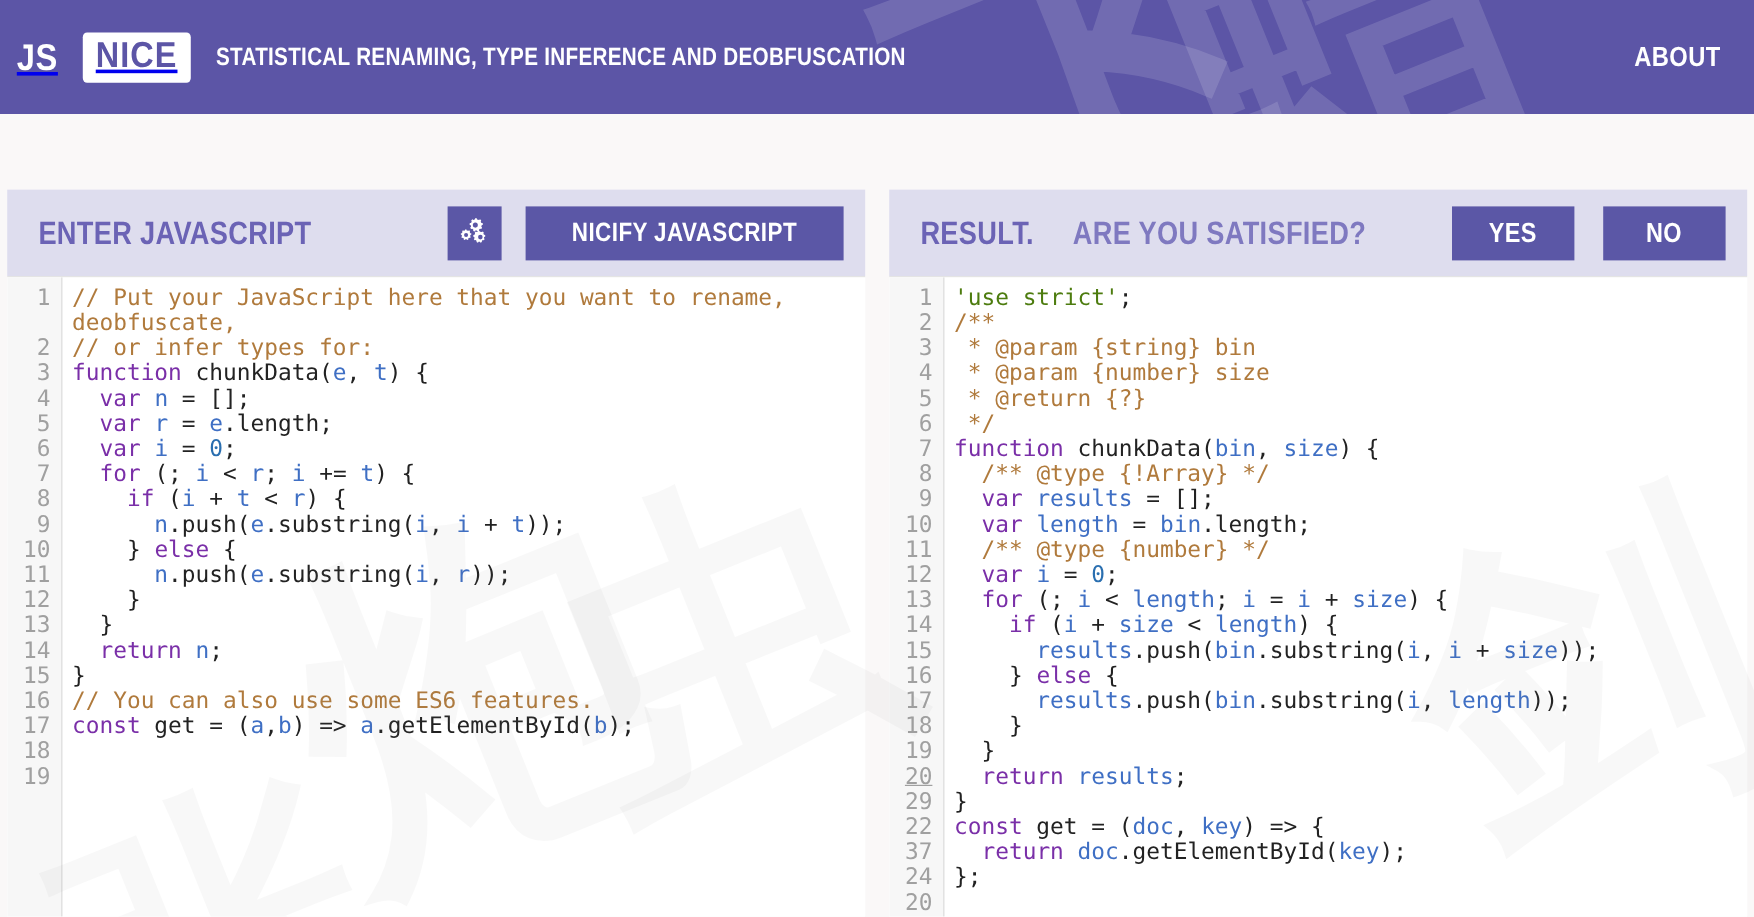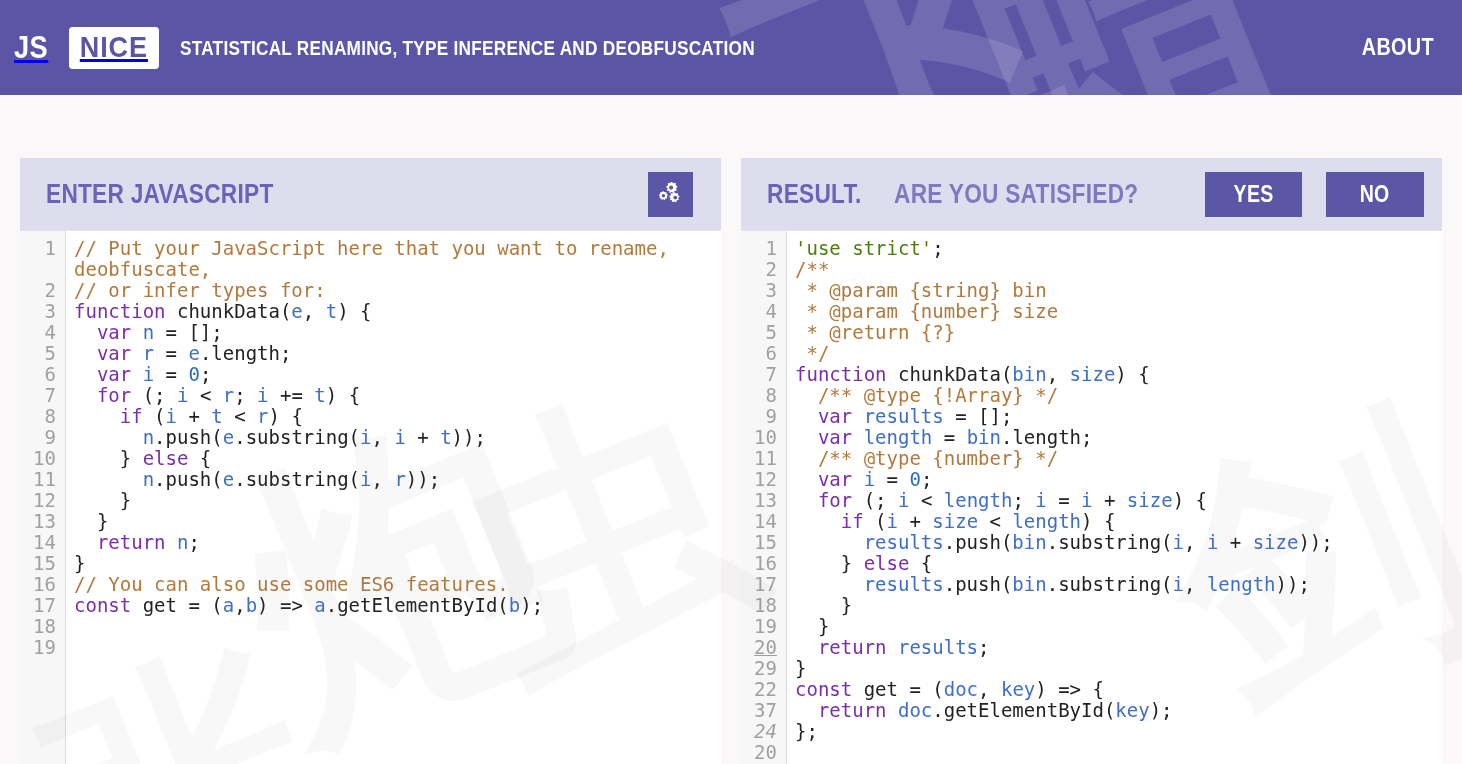--- a/index.html
+++ b/index.html
@@ -110,21 +110,21 @@
   
   .page-body {
     position: relative;
     height: 669px;
     padding-top: 63px;
     z-index: 2;
   }
   .panels {
     display: flex;
     gap: 20px;
-    padding: 0 20px;
+    padding: 0 6px;
     height: 100%;
     align-items: stretch;
   }
   .panel {
     flex: 1 1 0;
     display: flex;
     flex-direction: column;
     background: #ffffff;
     min-width: 0;
     position: relative;
@@ -279,20 +279,23 @@
                 <circle cx="13.1" cy="7.6" r="2.1" fill="#5b57a6"></circle>
                 <path d="M7.3 12.3l.7-.4 .7 .8 -.3 .7 .5 .9 .8 .1 .1 1.1 -.8 .3 -.2 1 .5 .6 -.6 1 -.8-.2 -.7 .6 .1 .8 -1 .4 -.5-.7 -1 0 -.4 .7 -1-.4 .1-.8 -.7-.6 -.8 .2 -.6-1 .6-.6 -.2-1 -.8-.3 .1-1.1 .8-.1 .5-.9 -.3-.7 .7-.8 .7 .4 .9-.3 .2-.8 1.1 0 .2 .8z"></path>
                 <circle cx="5.4" cy="15.8" r="1.7" fill="#5b57a6"></circle>
                 <path d="M18.6 13.4l.8-.4 .8 .9 -.4 .8 .6 1 .9 .1 .1 1.2 -.9 .4 -.2 1.1 .6 .7 -.7 1.1 -.9-.2 -.8 .7 .1 .9 -1.2 .5 -.5-.8 -1.1 0 -.5 .8 -1.2-.5 .1-.9 -.8-.7 -.9 .2 -.7-1.1 .7-.7 -.3-1.1 -.9-.4 .2-1.2 .9-.1 .5-1 -.3-.8 .8-.9 .8 .4 1-.3 .2-.9 1.2 0 .3 .9z"></path>
                 <circle cx="17.3" cy="17.6" r="1.9" fill="#5b57a6"></circle>
               </g>
             </svg>
           </span>
         </button>
 
+        <button class="btn btn-nicify">
+          <span>NICIFY JAVASCRIPT</span>
+        </button>
       </div>
 
       <div class="editor">
         <div class="gutter" id="gutter-left">
             <div style="height: 42px;">1</div>
             <div style="height: 21px;">2</div>
             <div style="height: 21px;">3</div>
             <div style="height: 21px;">4</div>
             <div style="height: 21px;">5</div>
             <div style="height: 21px;">6</div>
@@ -346,21 +349,21 @@
             <div style="height: 21px;">14</div>
             <div style="height: 21px;">15</div>
             <div style="height: 21px;">16</div>
             <div style="height: 21px;">17</div>
             <div style="height: 21px;">18</div>
             <div style="height: 21px;">19</div>
             <div style="height: 21px; text-decoration: underline;">20</div>
             <div style="height: 21px;">29</div>
             <div style="height: 21px;">22</div>
             <div style="height: 21px;">37</div>
-            <div style="height: 21px; font-style: italic;">24</div>
+            <div style="height: 21px;">24</div>
             <div style="height: 21px;">20</div>
           </div>
         <div class="code" id="code-right"><div class="ln"><span class="t-str">'use strict'</span><span class="t-fn">;</span></div><div class="ln"><span class="t-com">/**</span></div><div class="ln"><span class="t-com"> * @param {string} bin</span></div><div class="ln"><span class="t-com"> * @param {number} size</span></div><div class="ln"><span class="t-com"> * @return {?}</span></div><div class="ln"><span class="t-com"> */</span></div><div class="ln"><span class="t-kw">function </span><span class="t-fn">chunkData(</span><span class="t-prm">bin</span><span class="t-fn">, </span><span class="t-prm">size</span><span class="t-fn">) {</span></div><div class="ln"><span class="t-com">  /** @type {!Array} */</span></div><div class="ln"><span class="t-fn">  </span><span class="t-kw">var </span><span class="t-var">results</span><span class="t-fn"> = [];</span></div><div class="ln"><span class="t-fn">  </span><span class="t-kw">var </span><span class="t-var">length</span><span class="t-fn"> = </span><span class="t-prm">bin</span><span class="t-fn">.length;</span></div><div class="ln"><span class="t-com">  /** @type {number} */</span></div><div class="ln"><span class="t-fn">  </span><span class="t-kw">var </span><span class="t-var">i</span><span class="t-fn"> = </span><span class="t-num">0</span><span class="t-fn">;</span></div><div class="ln"><span class="t-fn">  </span><span class="t-kw">for</span><span class="t-fn"> (; </span><span class="t-var">i</span><span class="t-fn"> &lt; </span><span class="t-var">length</span><span class="t-fn">; </span><span class="t-var">i</span><span class="t-fn"> = </span><span class="t-var">i</span><span class="t-fn"> + </span><span class="t-prm">size</span><span class="t-fn">) {</span></div><div class="ln"><span class="t-fn">    </span><span class="t-kw">if</span><span class="t-fn"> (</span><span class="t-var">i</span><span class="t-fn"> + </span><span class="t-prm">size</span><span class="t-fn"> &lt; </span><span class="t-var">length</span><span class="t-fn">) {</span></div><div class="ln"><span class="t-fn">      </span><span class="t-var">results</span><span class="t-fn">.push(</span><span class="t-prm">bin</span><span class="t-fn">.substring(</span><span class="t-var">i</span><span class="t-fn">, </span><span class="t-var">i</span><span class="t-fn"> + </span><span class="t-prm">size</span><span class="t-fn">));</span></div><div class="ln"><span class="t-fn">    } </span><span class="t-kw">else</span><span class="t-fn"> {</span></div><div class="ln"><span class="t-fn">      </span><span class="t-var">results</span><span class="t-fn">.push(</span><span class="t-prm">bin</span><span class="t-fn">.substring(</span><span class="t-var">i</span><span class="t-fn">, </span><span class="t-var">length</span><span class="t-fn">));</span></div><div class="ln"><span class="t-fn">    }</span></div><div class="ln"><span class="t-fn">  }</span></div><div class="ln"><span class="t-fn">  </span><span class="t-kw">return </span><span class="t-var">results</span><span class="t-fn">;</span></div><div class="ln"><span class="t-fn">}</span></div><div class="ln"><span class="t-kw">const </span><span class="t-fn">get = (</span><span class="t-prm">doc</span><span class="t-fn">, </span><span class="t-prm">key</span><span class="t-fn">) =&gt; {</span></div><div class="ln"><span class="t-fn">  </span><span class="t-kw">return </span><span class="t-prm">doc</span><span class="t-fn">.getElementById(</span><span class="t-prm">key</span><span class="t-fn">);</span></div><div class="ln"><span class="t-fn">};</span></div><div class="ln">&nbsp;</div></div>
       </div>
     </div>
 
   </div>
 </div>
 
 </body></html>

